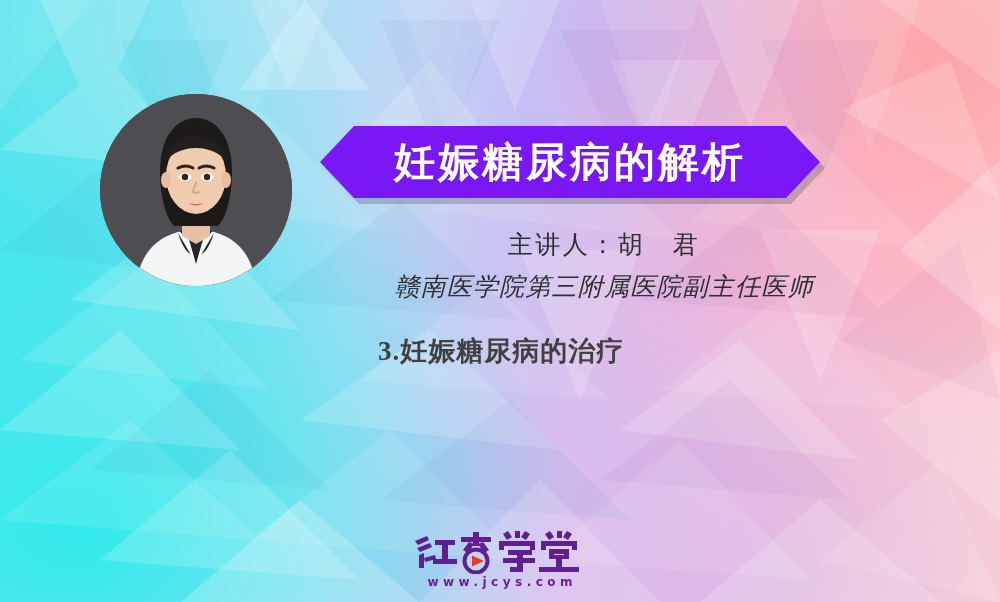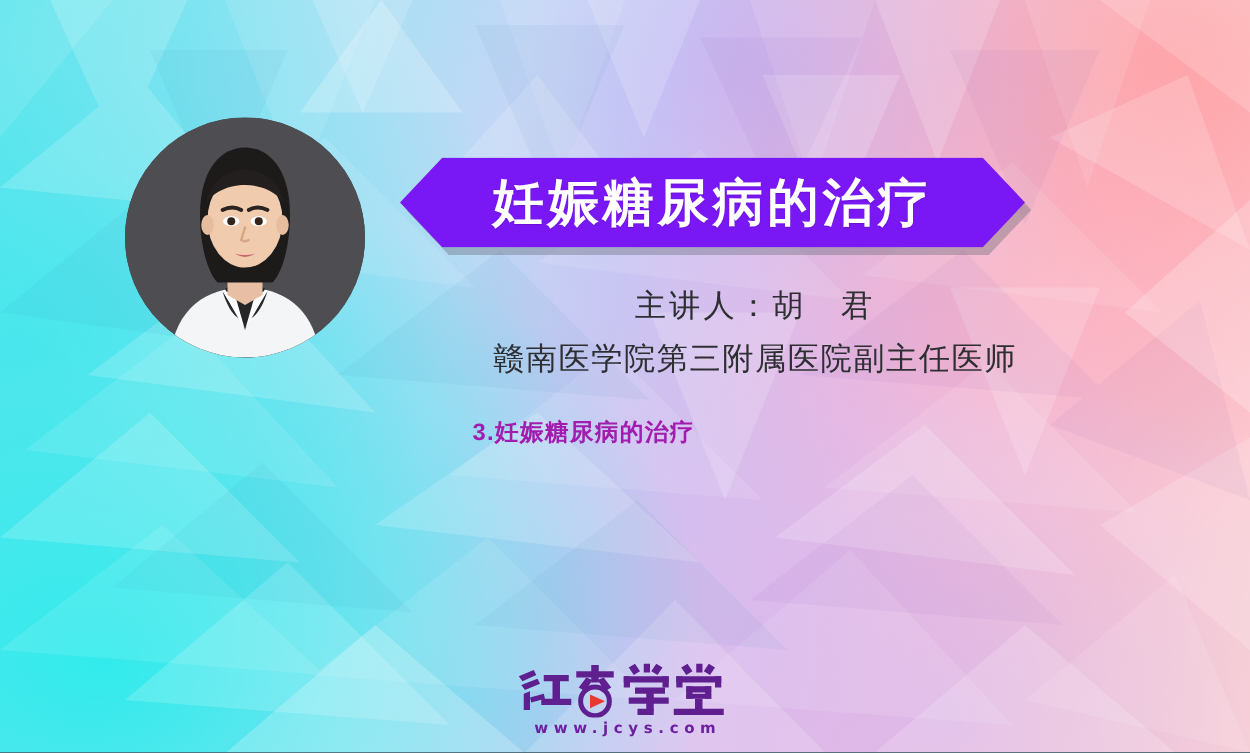--- a/index.html
+++ b/index.html
@@ -128,31 +128,32 @@
     font-family: "DejaVu Sans", "Liberation Sans", sans-serif;
     font-size: 25px;
     line-height: 42px;
     letter-spacing: 2.5px;
     white-space: nowrap;
     text-align: center;
   }
   .speaker-line.line2 {
     font-size: 25px;
     letter-spacing: 1.2px;
+    font-style: italic;
   }
 
   
   .section-heading {
     position: absolute;
     left: 378px;
     top: 333px;
-    color: #a21caf;
-    font-family: Liberation Sans, sans-serif;
+    color: #404040;
+    font-family: Liberation Serif, serif;
     font-weight: bold;
-    font-size: 19px;
+    font-size: 27px;
     letter-spacing: 1px;
     white-space: nowrap;
   }
 
   
   .logo {
     position: absolute;
     left: 408px;
     top: 528px;
     width: 184px;
@@ -285,21 +286,21 @@
       <path d="M88 109 Q96 114 104 109 Q96 111 88 109 Z" fill="#c8656d"></path>
 
       <ellipse cx="66" cy="86" rx="5" ry="8" fill="#e6bd9e"></ellipse>
       <ellipse cx="126" cy="86" rx="5" ry="8" fill="#e6bd9e"></ellipse>
     </svg>
   </div>
 
   <div class="banner-wrap">
     <div class="banner-shadow"></div>
     <div class="banner-shape"></div>
-    <div class="banner-text">妊娠糖尿病的治疗</div>
+    <div class="banner-text">妊娠糖尿病的解析</div>
   </div>
 
   <div class="speaker">
     <div class="speaker-line line1">主讲人：胡　君</div>
     <div class="speaker-line line2">赣南医学院第三附属医院副主任医师</div>
   </div>
 
   <div class="section-heading">3.妊娠糖尿病的治疗</div>
 
   <div class="logo">

